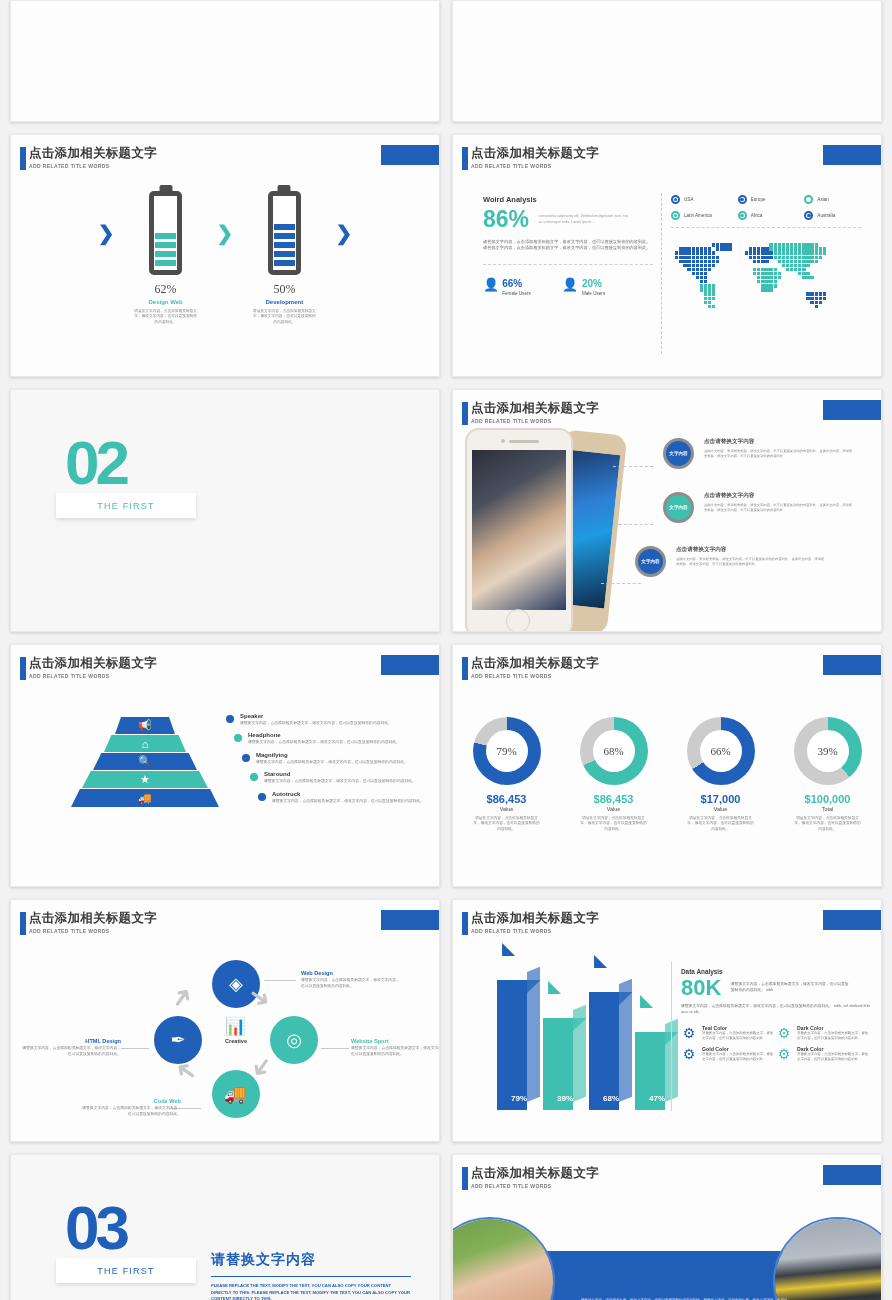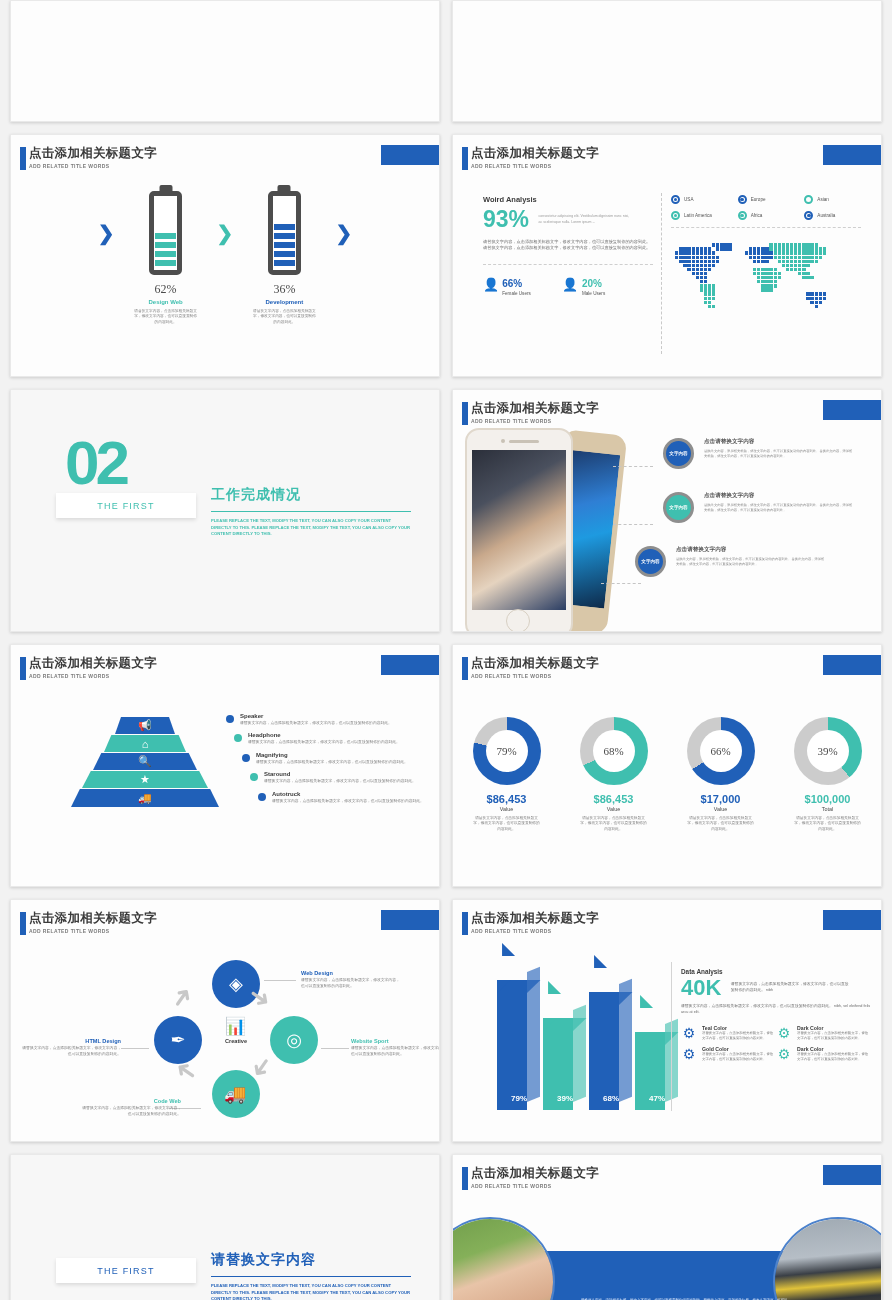--- a/index.html
+++ b/index.html
@@ -226,40 +226,40 @@
         </div>
         <div class="chev t">❯</div>
         <div class="batcol">
           <div class="bat">
             <i style="background:#2060b8"></i>
               <i style="background:#2060b8"></i>
               <i style="background:#2060b8"></i>
               <i style="background:#2060b8"></i>
               <i style="background:#2060b8"></i>
           </div>
-          <div class="pc">36%</div>
+          <div class="pc">50%</div>
           <div class="nm blue">Development</div>
           <div class="ds">请替换文字内容，点击添加相关标题文字，修改文字内容，也可以直接复制你的内容到此。</div>
         </div>
         <div class="chev">❯</div>
       </div>
     </div>
 
     <div class="slide s4">
       <div class="hdr">
         <div class="bar"></div>
         <div class="t-cn">点击添加相关标题文字</div>
         <div class="t-en">ADD RELATED TITLE WORDS</div>
       </div>
       <div class="hdr-rect"></div>
 
       <div class="wl">
         <h3>Woird Analysis</h3>
         <div style="margin-top:2px;">
-          <span class="big">93%</span>
+          <span class="big">86%</span>
           <span class="lorem">consectetur adipiscing elit. Vestibulum dignissim nunc nisi, ac scelerisque nulla. Lorem ipsum ...</span>
         </div>
         <p class="para">请替换文字内容，点击添加相关标题文字，修改文字内容，也可以直接复制你的内容到此。请替换文字内容，点击添加相关标题文字，修改文字内容，也可以直接复制你的内容到此。</p>
         <div class="hr"></div>
         <div class="users">
           <div class="u" style="display:flex;align-items:center;gap:3px;">
             <span style="font-size:13px;color:#2060b8;">👤</span>
             <div><b class="blue">66%</b>
             <span>Female Users</span></div>
           </div>
@@ -557,25 +557,20 @@
     </div>
   </div>
 
   <div class="row">
 
     <div class="slide sec" style="background:#f7f7f7;">
       <div class="num teal">02</div>
       <div class="band">
         <span class="teal">THE FIRST</span>
       </div>
-      <div class="rt">
-        <h2 class="teal">工作完成情况</h2>
-        <div class="ln" style="background:#3fbfaf;"></div>
-        <p class="teal">PLEASE REPLACE THE TEXT, MODIFY THE TEXT, YOU CAN ALSO COPY YOUR CONTENT DIRECTLY TO THIS. PLEASE REPLACE THE TEXT, MODIFY THE TEXT, YOU CAN ALSO COPY YOUR CONTENT DIRECTLY TO THIS.</p>
-      </div>
     </div>
 
     <div class="slide s6">
       <div class="hdr">
         <div class="bar"></div>
         <div class="t-cn">点击添加相关标题文字</div>
         <div class="t-en">ADD RELATED TITLE WORDS</div>
       </div>
       <div class="hdr-rect"></div>
 
@@ -821,21 +816,21 @@
             <div style="position:absolute;left:30px;bottom:8px;width:13px;height:100%;background:#3fbfaf;opacity:.62;transform:skewY(-22deg);transform-origin:left bottom;"></div>
             <div style="position:absolute;left:0;top:0;width:30px;height:13px;background:#3fbfaf;opacity:.78;transform:skewX(-46deg);transform-origin:left bottom;"></div>
             <div class="pc">47%</div>
           </div>
         </div>
 
       <div class="vl"></div>
       <div class="rt">
         <h4>Data Analysis</h4>
         <div>
-          <span class="big">40K</span>
+          <span class="big">80K</span>
           <span class="lor">请替换文字内容，点击添加相关标题文字，修改文字内容，也可以直接复制你的内容到此。 nibh</span>
         </div>
         <p class="pp">请替换文字内容，点击添加相关标题文字，修改文字内容，也可以直接复制你的内容到此。 nibh, vel eleifend felis arcu at elit.</p>
         <div class="quad">
           <div class="q">
               <div class="gear" style="color:#2060b8;">⚙</div>
               <div>
                 <h5>Teal Color</h5>
                 <p>请替换文字内容，点击添加相关标题文字，修改文字内容，也可以直接复制你的内容到此。</p>
               </div>
@@ -862,20 +857,21 @@
               </div>
             </div>
         </div>
       </div>
     </div>
   </div>
 
   <div class="row">
 
     <div class="slide clip-bot sec" style="background:#f7f7f7;">
+      <div class="num blue">03</div>
       <div class="band">
         <span class="blue">THE FIRST</span>
       </div>
       <div class="rt">
         <h2 class="blue">请替换文字内容</h2>
         <div class="ln" style="background:#2060b8;"></div>
         <p class="blue">PLEASE REPLACE THE TEXT, MODIFY THE TEXT, YOU CAN ALSO COPY YOUR CONTENT DIRECTLY TO THIS. PLEASE REPLACE THE TEXT, MODIFY THE TEXT, YOU CAN ALSO COPY YOUR CONTENT DIRECTLY TO THIS.</p>
       </div>
     </div>
 

